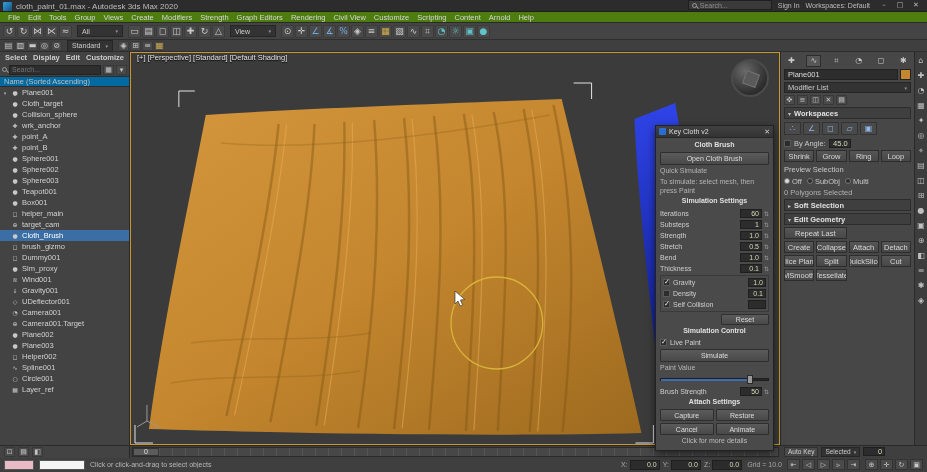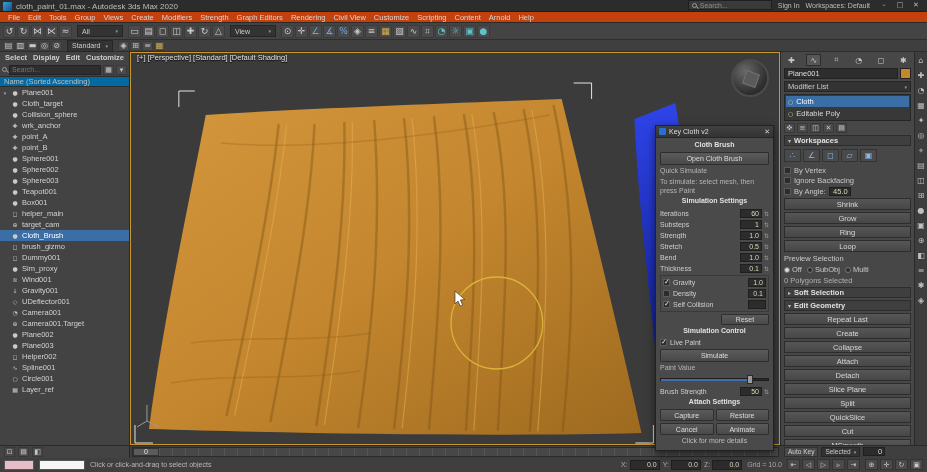--- a/index.html
+++ b/index.html
@@ -13,21 +13,21 @@
   .title-text { color:#bdbdbd; white-space:nowrap; }
   .tb-right { margin-left:auto; display:flex; align-items:center; gap:6px; }
   .search-box { display:flex; align-items:center; gap:3px; background:#3a3a3a; border:1px solid #1f1f1f; height:10px; width:84px; padding:0 3px; color:#8f8f8f; font-size:7px; }
   .mag-icon { width:5px; height:5px; border:1px solid #999; border-radius:50%; position:relative; flex:0 0 auto; }
   .mag-icon::after { content:""; position:absolute; width:3px; height:1px; background:#999; transform:rotate(45deg); right:-3px; bottom:-1px; }
   .tb-link { color:#bdbdbd; font-size:7px; white-space:nowrap; }
   .win-controls { display:flex; }
   .win-btn { width:16px; text-align:center; color:#bbb; font-size:7px; line-height:12px; }
 
   
-  .menubar { height:11px; background:#c2410c; display:flex; align-items:center; padding-left:4px; border-bottom:1px solid #2a2a2a; font-size:7.5px; color:#d6d6d6; }
+  .menubar { height:11px; background:#4d7c0f; display:flex; align-items:center; padding-left:4px; border-bottom:1px solid #2a2a2a; font-size:7.5px; color:#d6d6d6; }
   .menu-item { padding:0 4px; white-space:nowrap; }
 
   
   .toolbar { display:flex; align-items:center; gap:2px; padding:0 3px; background:#444; border-bottom:1px solid #2e2e2e; }
   .t1 { height:17px; }
   .t2 { height:12px; background:#3f3f3f; }
   .tool-group { display:flex; gap:1px; align-items:center; }
   .tool-icon { width:13px; height:13px; display:flex; align-items:center; justify-content:center; font-size:9px; color:#c9c9c9; background:#4a4a4a; border:1px solid #3b3b3b; border-radius:1px; }
   .t2 .tool-icon { width:11px; height:10px; font-size:8px; }
   .tone-gold { color:#d8b04a; } .tone-teal { color:#5fc3c9; } .tone-blue { color:#6fa8e0; } .tone-green { color:#7fc36a; } .tone-red { color:#d07050; }
@@ -98,21 +98,21 @@
   .stack { background:#383838; border:1px solid #262626; height:56px; display:flex; flex-direction:column; padding:1px; gap:1px; }
   .stack-item { height:11px; display:flex; align-items:center; gap:3px; padding:0 2px; color:#d5d5d5; }
   .stack-item.selected { background:var(--selection,#3a6ea5); color:#fff; }
   .bulb { font-size:6px; color:#cfcf9a; }
   .stack-tools { display:flex; gap:2px; }
   .rollout { background:#3f3f3f; border:1px solid #2c2c2c; height:12px; display:flex; align-items:center; gap:3px; padding:0 3px; color:#e0e0e0; font-weight:bold; }
   .r-arrow { font-size:6px; color:#bbb; }
   .subobj-row { display:flex; gap:2px; padding:1px 0; }
   .subobj { width:17px; height:13px; background:#4a4a4a; border:1px solid #333; display:flex; align-items:center; justify-content:center; color:#8fb8e8; font-size:8px; }
   .cp-check { display:flex; align-items:center; gap:3px; height:10px; color:#c8c8c8; }
-  .cp-grid2 { display:grid; grid-template-columns:1fr; gap:2px; }
+  .cp-grid2 { display:grid; grid-template-columns:1fr 1fr 1fr 1fr; gap:2px; }
   .cp-btn { background:linear-gradient(#565656,#474747); border:1px solid #2d2d2d; height:12px; display:flex; align-items:center; justify-content:center; color:#d8d8d8; white-space:nowrap; overflow:hidden; }
   .cp-btn.wide { grid-column:1 / span 2; }
   .small-val { background:#2c2c2c; border:1px solid #1f1f1f; min-width:22px; height:9px; display:flex; align-items:center; justify-content:flex-end; padding:0 2px; color:#d6d6b8; }
   .radio-row { display:flex; gap:5px; align-items:center; height:10px; color:#c8c8c8; }
   .radio { display:flex; gap:2px; align-items:center; }
   .dot { width:6px; height:6px; border-radius:50%; border:1px solid #777; background:#2c2c2c; }
   .radio.on .dot { background:#ddd; }
   .cp-status { color:#b0b0b0; height:9px; }
 
   
@@ -576,62 +576,40 @@
         <span class="cp-tab glyph">✱</span>
       </div>
     <div class="cp-name-row">
       <span class="cp-field">Plane001</span>
       <span class="swatch"></span>
     </div>
     <div class="cp-dd">
       <span>Modifier List</span>
       <span class="dd-arrow glyph">▾</span>
     </div>
-    <div class="stack">
-
-    <div class="stack-item selected">
-          <span class="bulb glyph">○</span>
-          <span>Cloth</span>
-        </div>
-        <div class="stack-item">
-          <span class="bulb glyph">○</span>
-          <span>Editable Poly</span>
-        </div>
-      </div>
     <div class="stack-tools">
 
     <span class="mini-btn glyph">✜</span>
         <span class="mini-btn glyph">≡</span>
         <span class="mini-btn glyph">◫</span>
         <span class="mini-btn glyph">✕</span>
         <span class="mini-btn glyph">▤</span>
       </div>
 
     <div class="rollout">
       <span class="r-arrow glyph">▾</span>
       <span>Workspaces</span>
     </div>
     <div class="subobj-row">
 
     <span class="subobj glyph">∴</span>
         <span class="subobj glyph">∠</span>
         <span class="subobj glyph">◻</span>
         <span class="subobj glyph">▱</span>
         <span class="subobj glyph">▣</span>
-      </div>
-    <div>
-
-    <div class="cp-check">
-          <span class="checkbox"></span>
-          <span>By Vertex</span>
-        </div>
-        <div class="cp-check">
-          <span class="checkbox"></span>
-          <span>Ignore Backfacing</span>
-        </div>
       </div>
     <div class="cp-check">
       <span class="checkbox"></span>
       <span>By Angle:</span>
       <span class="small-val">45.0</span>
     </div>
     <div class="cp-grid2">
 
     <span class="cp-btn">Shrink</span>
         <span class="cp-btn">Grow</span>

